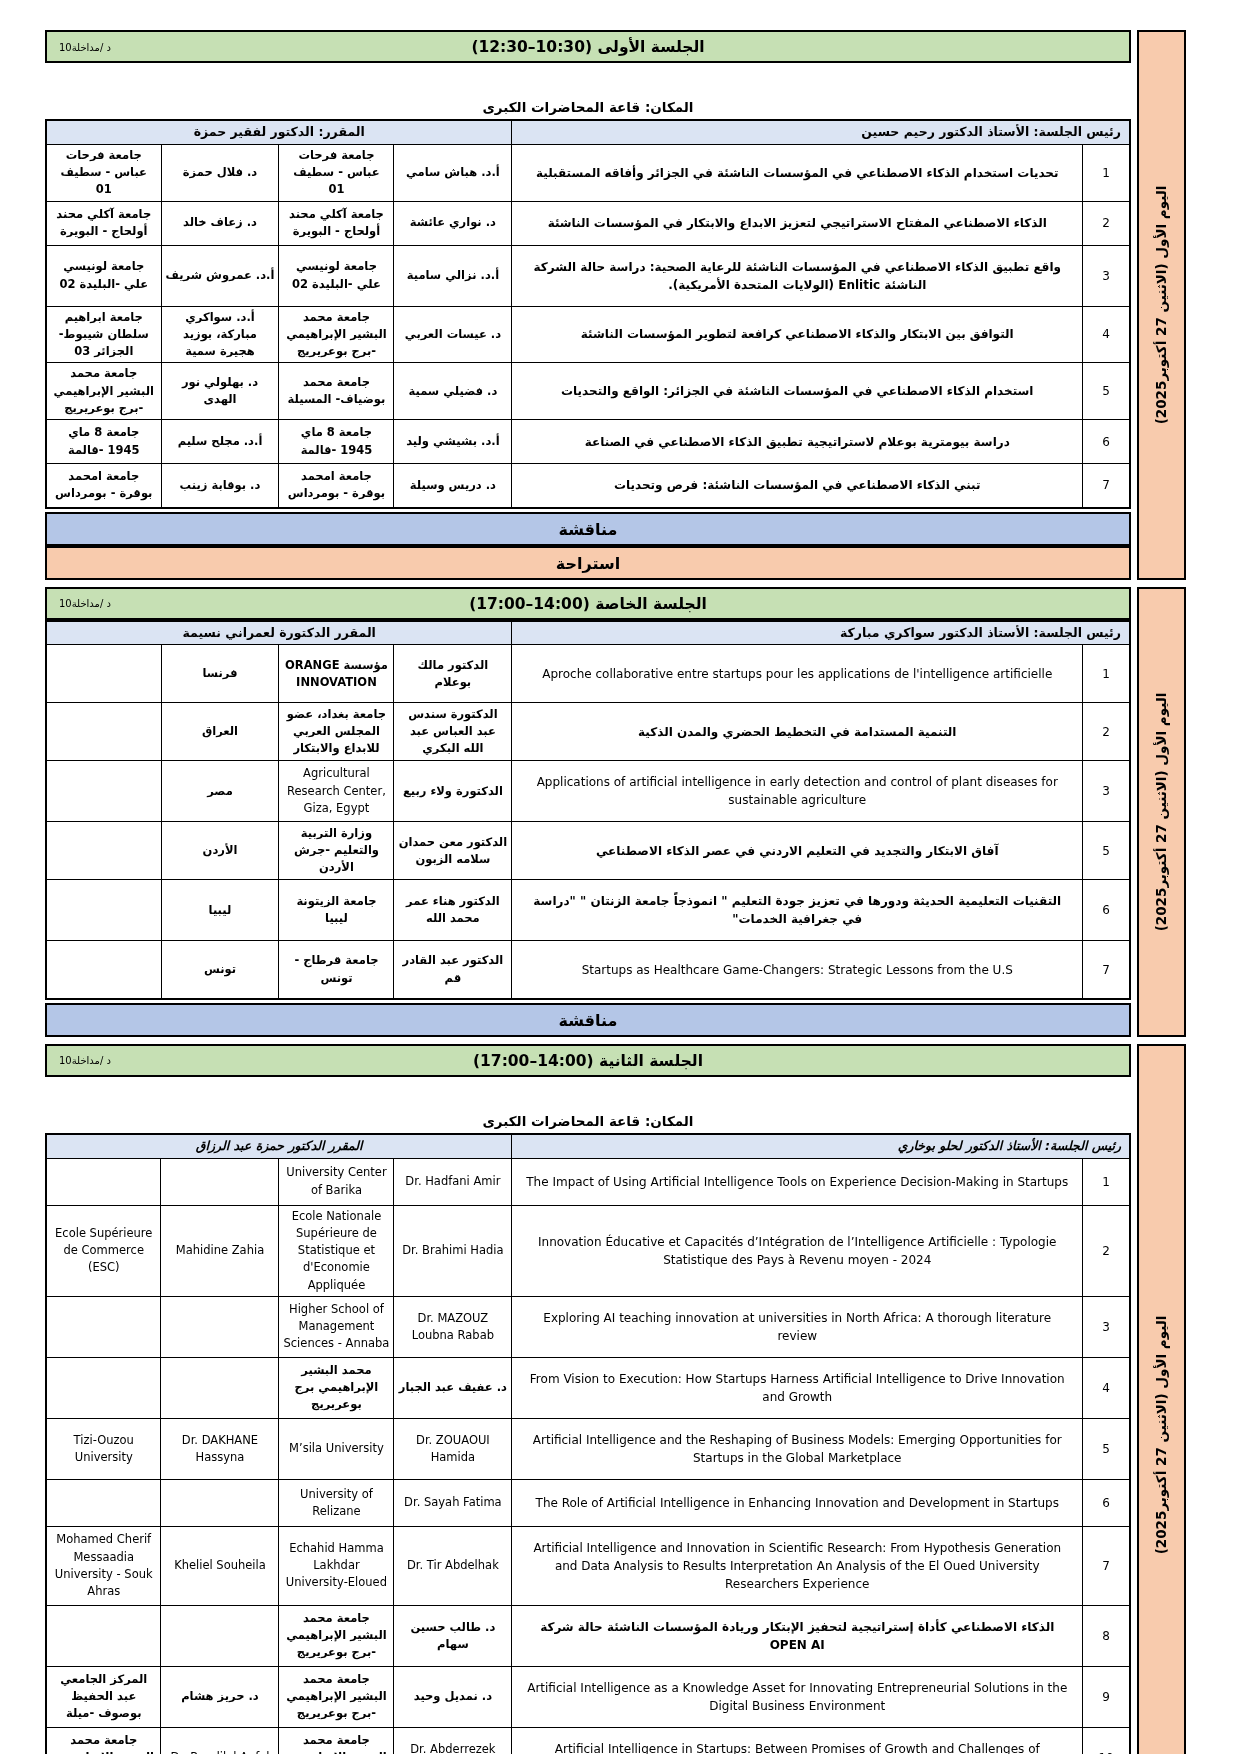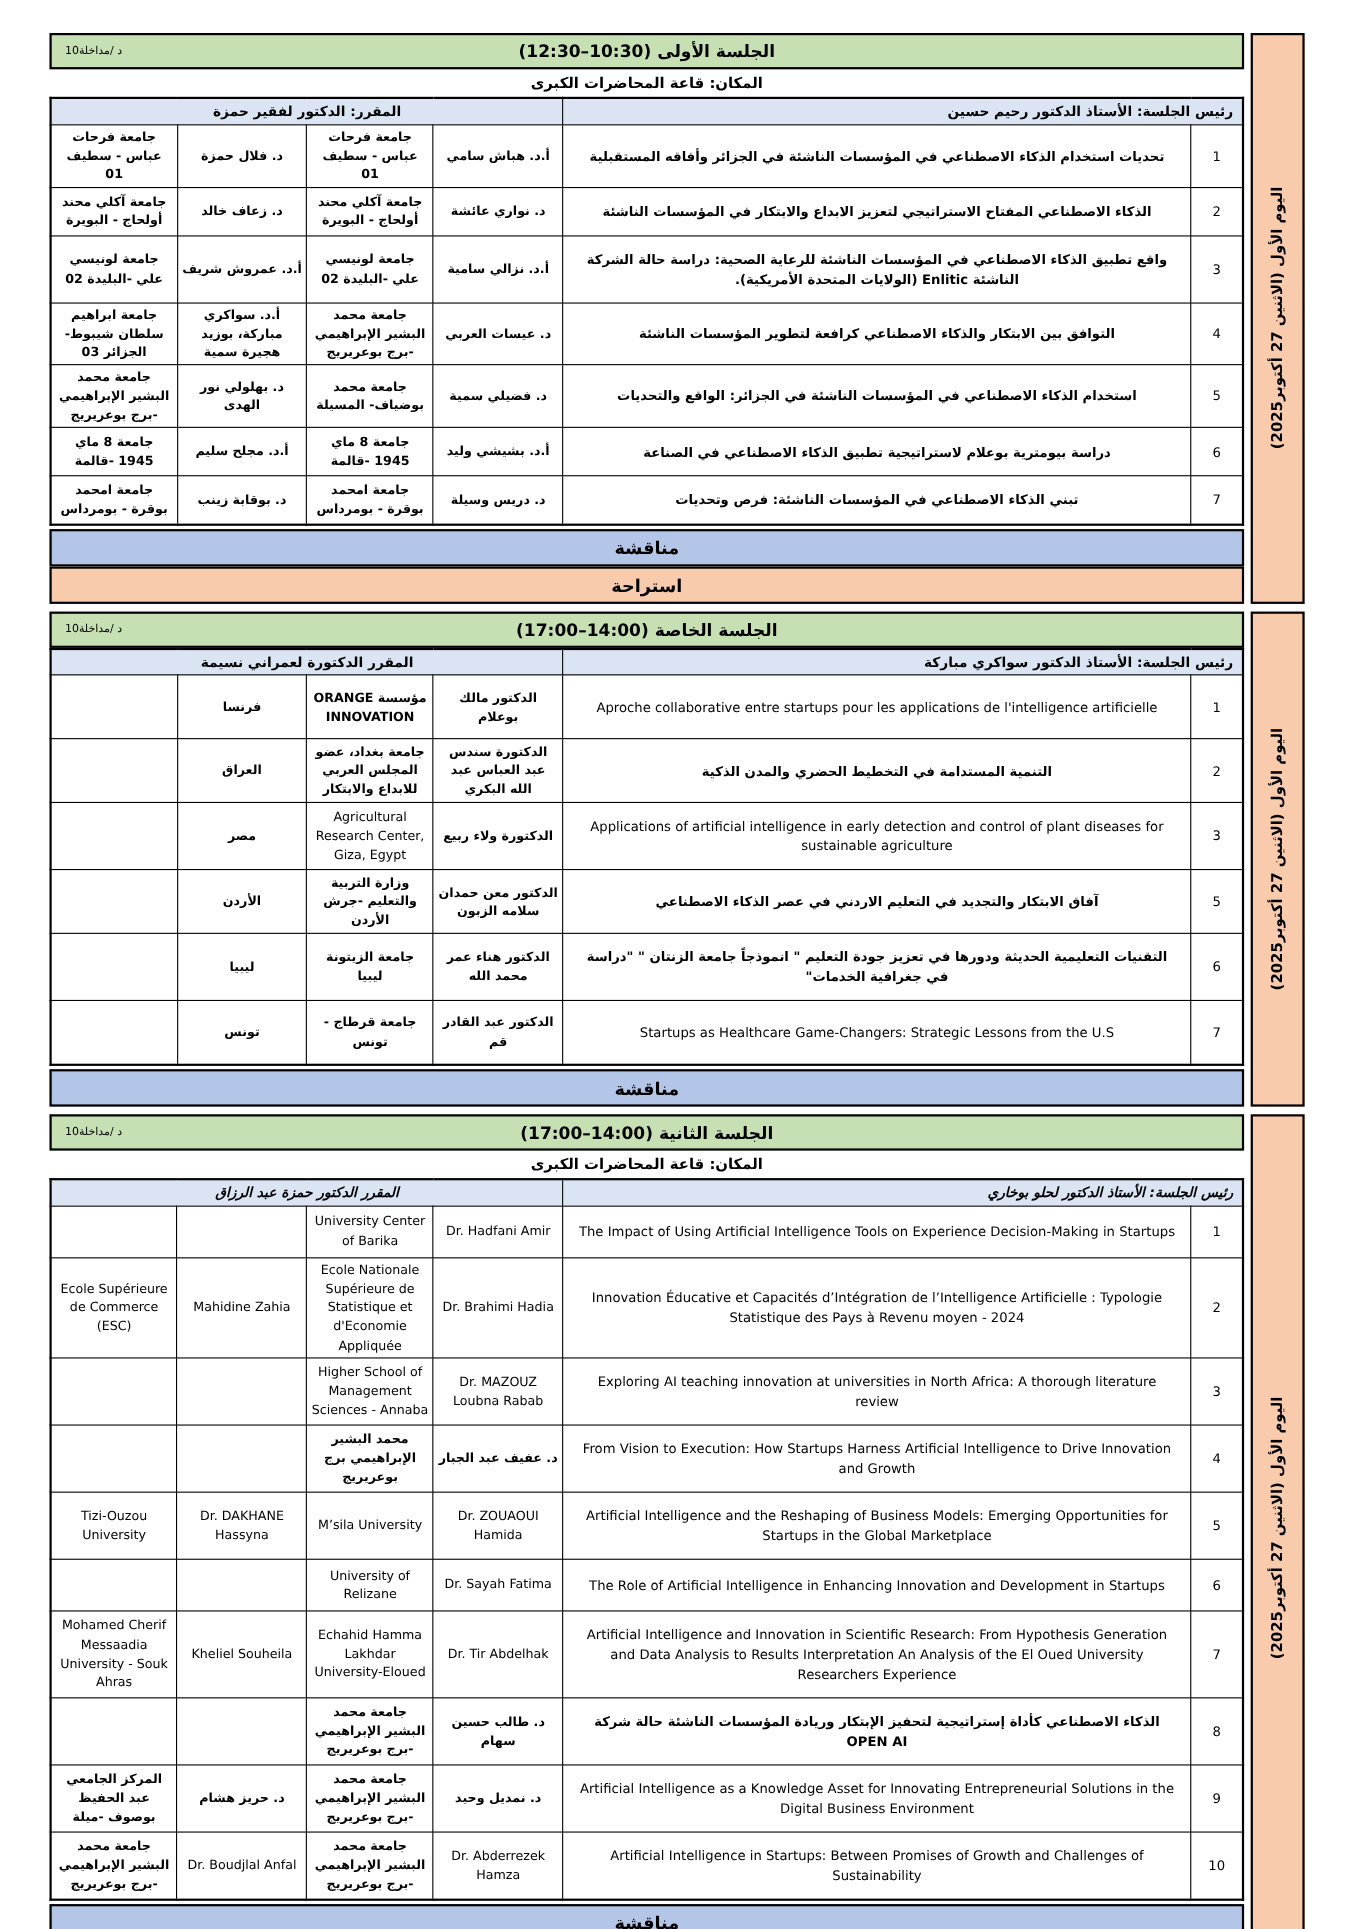--- a/index.html
+++ b/index.html
@@ -32,21 +32,21 @@
   .bar.green { background: var(--green, #c6e0b4); }
   .bar.blue  { background: var(--blue, #b4c6e7); margin-top: 3px; font-size: 16px; }
   .bar.peach { background: var(--peach, #f8cbad); margin-top: 0; font-size: 16px; }
   .bar-note {
     position: absolute; left: 12px; top: 50%;
     transform: translateY(-50%);
     font-size: 10px; font-weight: normal; direction: ltr;
   }
   .location {
     text-align: center; font-weight: bold;
-    padding: 5px 0 4px; font-size: 13.5px; direction: rtl;
+    padding: 5px 0 4px; font-size: 13.5px; direction: rtl; margin-top: 31px;
   }
   table {
     width: 100%; border-collapse: collapse; table-layout: fixed;
     border: 2px solid #000; direction: rtl;
   }
   td {
     border: 1px solid #000;
     text-align: center; vertical-align: middle;
     padding: 2px 4px; font-size: 11.5px; line-height: 1.5;
     overflow-wrap: break-word;

